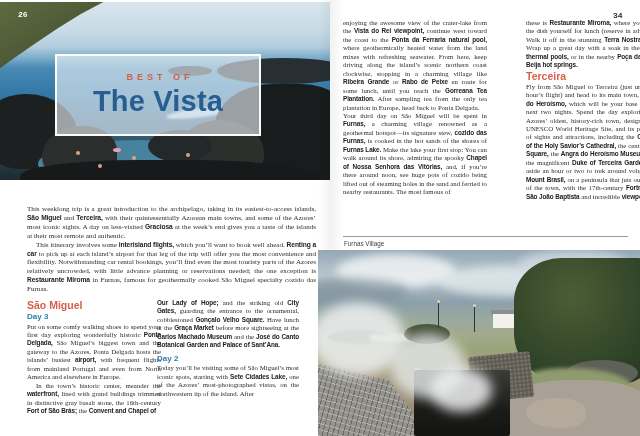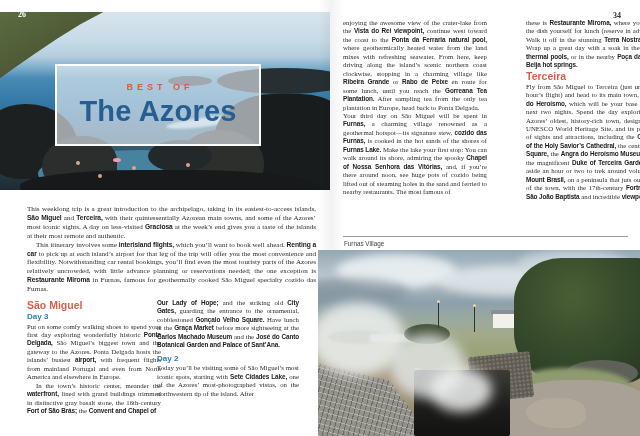--- a/index.html
+++ b/index.html
@@ -3,21 +3,21 @@
 <meta charset="utf-8">
 <style>
   html,body{margin:0;padding:0;background:#e8e8e8;}
   #spread{position:relative;width:640px;height:436px;background:#ffffff;overflow:hidden;
           font-family:"Liberation Serif",serif;}
   
   #gutter{position:absolute;left:318px;top:0;width:26px;height:436px;
           background:linear-gradient(90deg,rgba(0,0,0,0) 0%,rgba(0,0,0,0.05) 50%,rgba(0,0,0,0) 100%);}
 
   
-  .photo-top{position:absolute;left:0;top:12px;width:330px;height:178px;overflow:hidden;
+  .photo-top{position:absolute;left:0;top:2px;width:330px;height:178px;overflow:hidden;
     background:linear-gradient(180deg,#d9e5ec 0%,#c7dbe7 16%,#b4cede 25%,#7fb0cc 31%,#4a8ab4 37%,#3579a8 50%,#32688f 63%,#355a70 76%,#243640 92%,#1d2b32 100%);}
   .cliff{position:absolute;left:0;top:0;width:58%;height:62%;
     background:linear-gradient(150deg,#5d6b42 0%,#4a5733 35%,#35402a 70%,#232c1c 100%);
     clip-path:polygon(0% 0%,54% 0%,42% 11%,30% 24%,18% 38%,8% 50%,0% 60%);}
   .far-rocks1{position:absolute;right:-22px;top:56px;width:135px;height:26px;background:#272f33;border-radius:50%;}
   .far-rocks2{position:absolute;right:118px;top:64px;width:44px;height:10px;background:#2c3438;border-radius:50%;}
   .rock{position:absolute;}
   .rk-l1{left:-18px;top:92px;width:95px;height:75px;background:#1d2021;border-radius:46% 54% 48% 42%;}
   .rk-l2{left:42px;top:124px;width:75px;height:58px;background:#2b2e2d;border-radius:55% 45% 40% 50%;}
   .rk-r1{right:-24px;top:82px;width:140px;height:108px;background:#191c1d;border-radius:42% 38% 35% 45%;}
@@ -33,21 +33,21 @@
 
   
   .title-box{position:absolute;left:55px;top:52px;width:202px;height:78px;z-index:5;
     background:rgba(235,242,247,0.62);border:2px solid rgba(255,255,255,0.95);
     display:flex;flex-direction:column;align-items:center;justify-content:center;
     font-family:"Liberation Sans",sans-serif;}
   .kicker{font-size:9px;font-weight:700;letter-spacing:4px;padding-left:4px;color:#d85c45;}
   .cover-title{font-size:29px;font-weight:700;color:#265e92;margin-top:3px;letter-spacing:0.2px;}
 
   
-  .pagenum{position:absolute;font-family:Liberation Serif, serif;font-size:8px;font-weight:700;}
+  .pagenum{position:absolute;font-family:Liberation Mono, monospace;font-size:8px;font-weight:700;}
   #pn-left{left:18px;top:10px;color:#ffffff;}
   #pn-right{left:613px;top:11px;color:#333333;}
 
   
   .flow p{margin:0;font-size:6.8px;line-height:8.45px;text-align:justify;color:#2e2c29;}
   .flow p.indent{text-indent:9px;}
   .kw{font-family:"Liberation Sans",sans-serif;font-weight:700;font-size:0.94em;color:#1b1b1b;letter-spacing:-0.1px;}
   .sec-h{font-family:"Liberation Sans",sans-serif;font-weight:700;font-size:10.5px;color:#d7604a;margin:0 0 1px 0;}
   .day-h{font-family:"Liberation Sans",sans-serif;font-weight:700;font-size:8px;color:#2d7cb4;margin:4px 0 1.5px 0;}
   .sec-h + .day-h{margin-top:0;}
@@ -119,21 +119,21 @@
     <div class="rock rk-r2"></div>
     <div class="rock rk-m"></div>
     <div class="rock rk-b"></div>
     <div class="swimmer sw1"></div>
     <div class="swimmer sw2"></div>
     <div class="swimmer sw3"></div>
     <div class="swimmer sw4"></div>
     <div class="float-pink"></div>
     <div class="title-box">
       <div class="kicker">BEST OF</div>
-      <div class="cover-title">The Azores</div>
+      <div class="cover-title">The Vista</div>
     </div>
   </div>
 
   <div id="gutter"></div>
 
   <div class="pagenum" id="pn-left">26</div>
   <div class="pagenum" id="pn-right">34</div>
 
   <div id="intro" class="flow">
       <p>This weeklong trip is a great introduction to the archipelago, taking in its easiest-to-access islands, <span class="kw">São Miguel</span> and <span class="kw">Terceira,</span> with their quintessentially Azorean main towns, and some of the Azores’ most iconic sights. A day on less-visited <span class="kw">Graciosa</span> at the week’s end gives you a taste of the islands at their most remote and authentic.</p>

